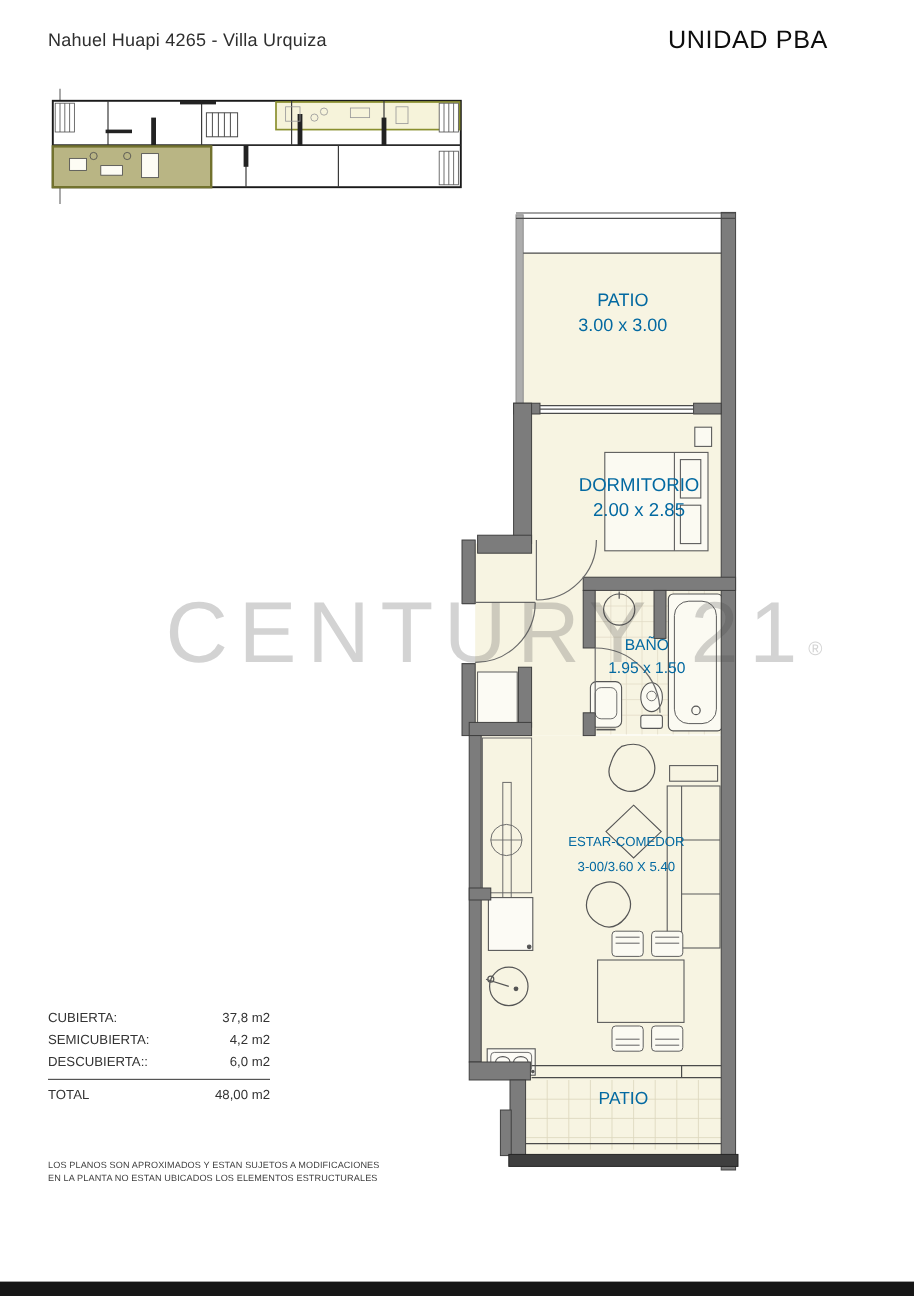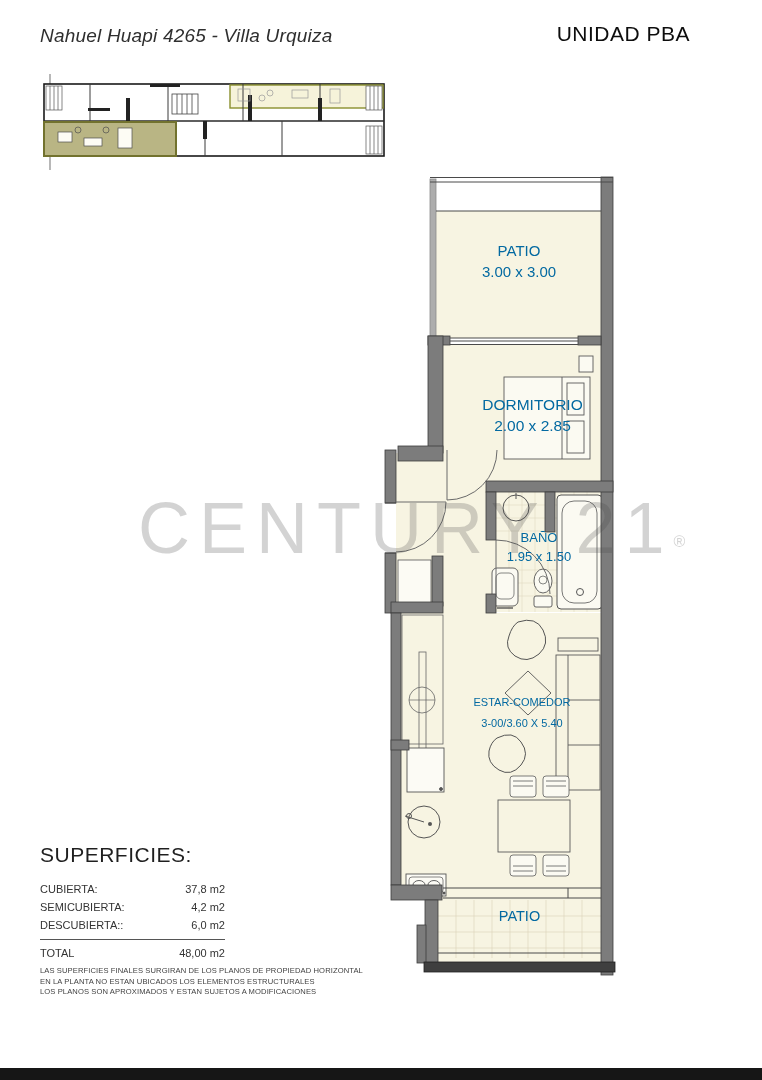--- a/index.html
+++ b/index.html
@@ -2,21 +2,21 @@
 <html><head>
 <meta charset="utf-8">
 <style>
   html,body{margin:0;padding:0;}
   body{
     width:762px;height:1080px;position:relative;background:#ffffff;
     font-family:"Liberation Sans", sans-serif;overflow:hidden;
   }
   .abs{position:absolute;}
   #header-title{
-    left:40px;top:25px;font-size:19px;color:#2f2f2f;letter-spacing:.2px;z-index:4;font-style:italic;
+    left:40px;top:25px;font-size:15px;color:#2f2f2f;letter-spacing:.2px;z-index:4;
   }
   #unit-title{
     right:72px;top:22px;font-size:21px;font-weight:normal;color:#0d0d0d;letter-spacing:.5px;z-index:4;
   }
   #plan-svg{left:0;top:0;z-index:1;}
   #watermark{
     left:138px;top:488px;z-index:2;
     font-size:72px;font-weight:normal;letter-spacing:9px;
     color:rgba(70,70,70,0.24);white-space:nowrap;line-height:80px;
   }
@@ -325,39 +325,37 @@
 </div>
 <div class="abs room-label" id="label-estar">
   <span class="rname">ESTAR-COMEDOR</span>
   <span class="rdims">3-00/3.60 X 5.40</span>
 </div>
 <div class="abs room-label" id="label-patio-bottom">
   <span class="rname">PATIO</span>
 </div>
 
 <div class="abs" id="superficies">
-  <h2 id="superficies-title">SUPERFICIES:</h2>
   <div class="sup-row">
     <span>CUBIERTA:</span>
     <span class="v">37,8 m2</span>
   </div>
   <div class="sup-row">
     <span>SEMICUBIERTA:</span>
     <span class="v">4,2 m2</span>
   </div>
   <div class="sup-row">
     <span>DESCUBIERTA::</span>
     <span class="v">6,0 m2</span>
   </div>
   <hr id="sup-divider">
   <div class="sup-row">
     <span>TOTAL</span>
     <span class="v">48,00 m2</span>
   </div>
 </div>
 
 <div class="abs" id="disclaimer">
-  <div>LAS SUPERFICIES FINALES SURGIRAN DE LOS PLANOS DE PROPIEDAD HORIZONTAL</div>
+  <div>LOS PLANOS SON APROXIMADOS Y ESTAN SUJETOS A MODIFICACIONES</div>
   <div>EN LA PLANTA NO ESTAN UBICADOS LOS ELEMENTOS ESTRUCTURALES</div>
-  <div>LOS PLANOS SON APROXIMADOS Y ESTAN SUJETOS A MODIFICACIONES</div>
 </div>
 
 <div class="abs" id="bottom-bar"></div>
 
 </body></html>

